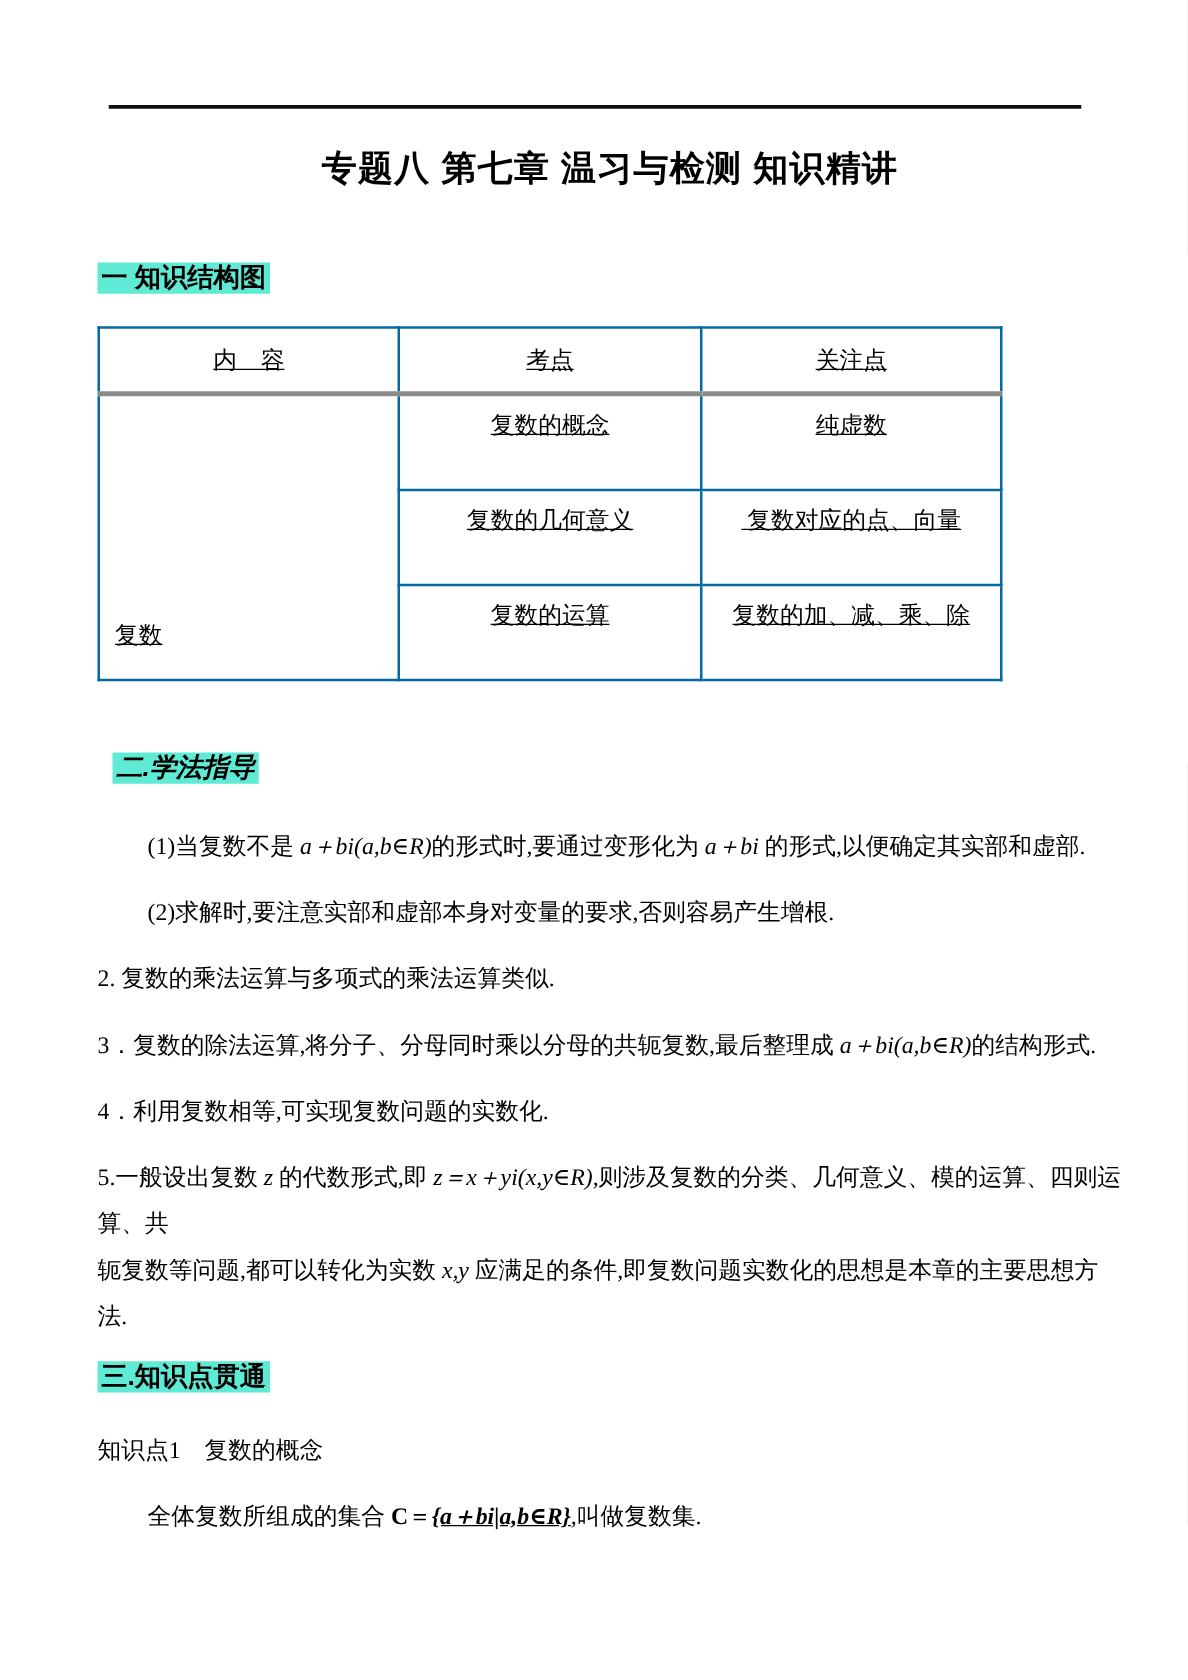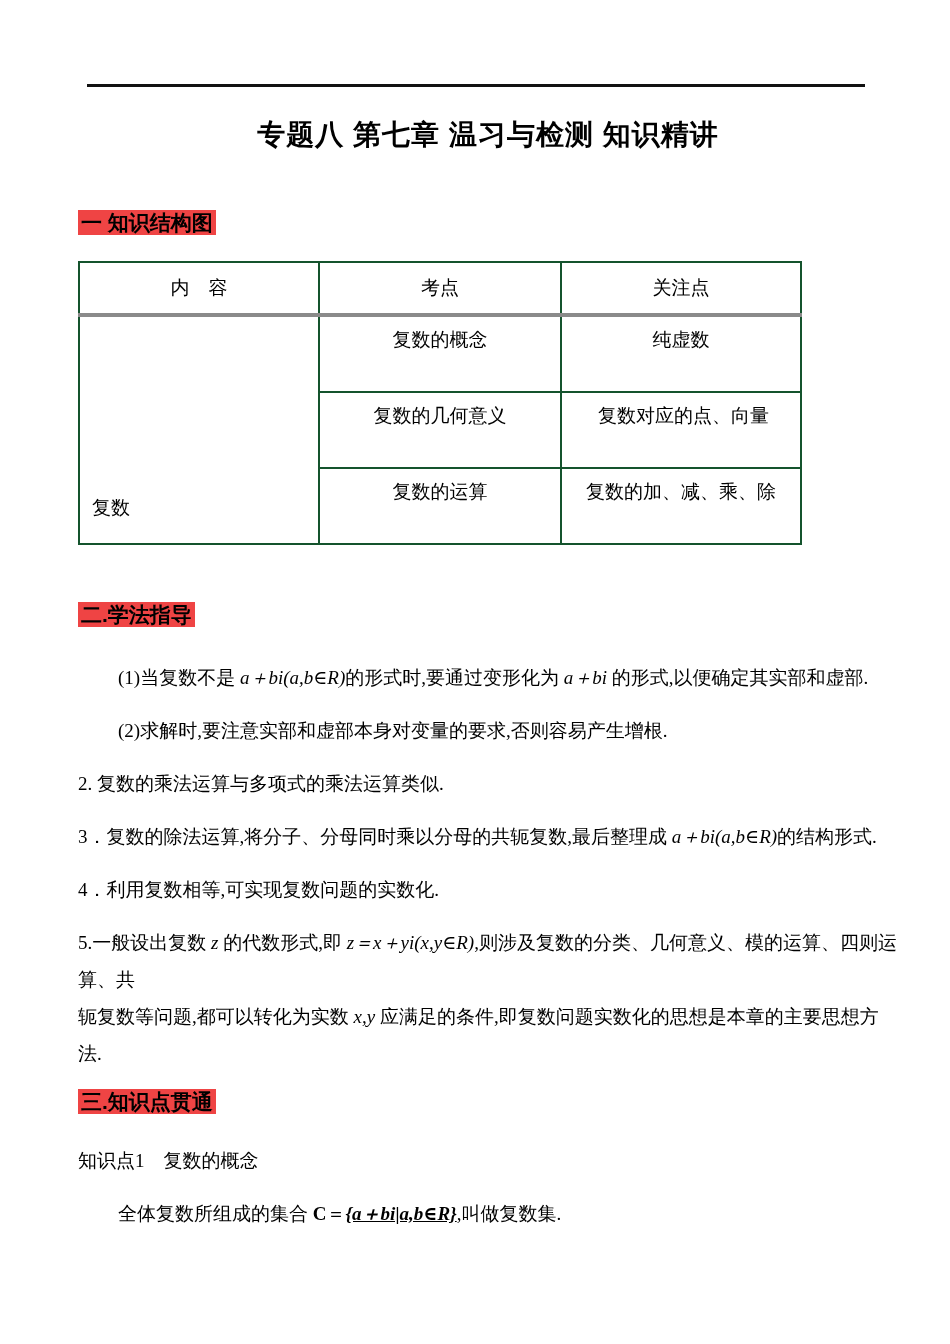--- a/index.html
+++ b/index.html
@@ -5,26 +5,26 @@
   html,body{margin:0;padding:0;background:#e8e8e8;}
   .page{position:relative;width:950px;height:1344px;background:#ffffff;overflow:hidden;
         font-family:"Liberation Serif","DejaVu Serif",serif;color:#000;}
   .top-rule{position:absolute;top:84px;left:87px;width:778px;height:3px;background:#111;}
   .content{padding:118px 52px 0 78px;}
   .title{margin:0;text-align:center;font-family:"Liberation Sans","DejaVu Sans",sans-serif;
          font-weight:bold;font-size:28px;line-height:34px;letter-spacing:1px;}
   .sec{font-family:"Liberation Sans","DejaVu Sans",sans-serif;font-weight:bold;
        font-size:21px;line-height:28px;}
   .sec1{margin:57px 0 24px;}
-  .sec2{margin:56px 0 30px;}
+  .sec2{margin:56px 12px 30px;font-style:italic;}
   .sec3{margin:6px 0 26px;}
-  .hl{background:#ef4444;padding:1px 3px;}
+  .hl{background:#5eead4;padding:1px 3px;}
   table.ktable{border-collapse:collapse;width:722px;table-layout:fixed;}
   .ktable col.c1{width:240px}.ktable col.c2{width:242px}.ktable col.c3{width:240px}
-  .ktable th,.ktable td{border:2px solid #14532d;font-size:19px;font-weight:normal;}
+  .ktable th,.ktable td{border:2px solid #0369a1;font-size:19px;font-weight:normal;text-decoration:underline;}
   .ktable th{height:48px;text-align:center;vertical-align:middle;border-bottom:4px solid #8a8a8a;}
   .ktable td{height:52px;vertical-align:top;text-align:center;padding:10px 12px 12px;white-space:pre;}
   .ktable td.rowlabel{vertical-align:bottom;text-align:left;padding-bottom:22px;white-space:normal;}
   .para{margin:0 0 16px;font-size:19px;line-height:37px;}
   .ind{padding-left:40px;}
   .m{font-family:"Liberation Serif","DejaVu Serif",serif;font-style:italic;}
   .bf{font-weight:bold;}
   .mu{font-style:italic;font-weight:bold;text-decoration:underline;}
 </style>
 </head>

